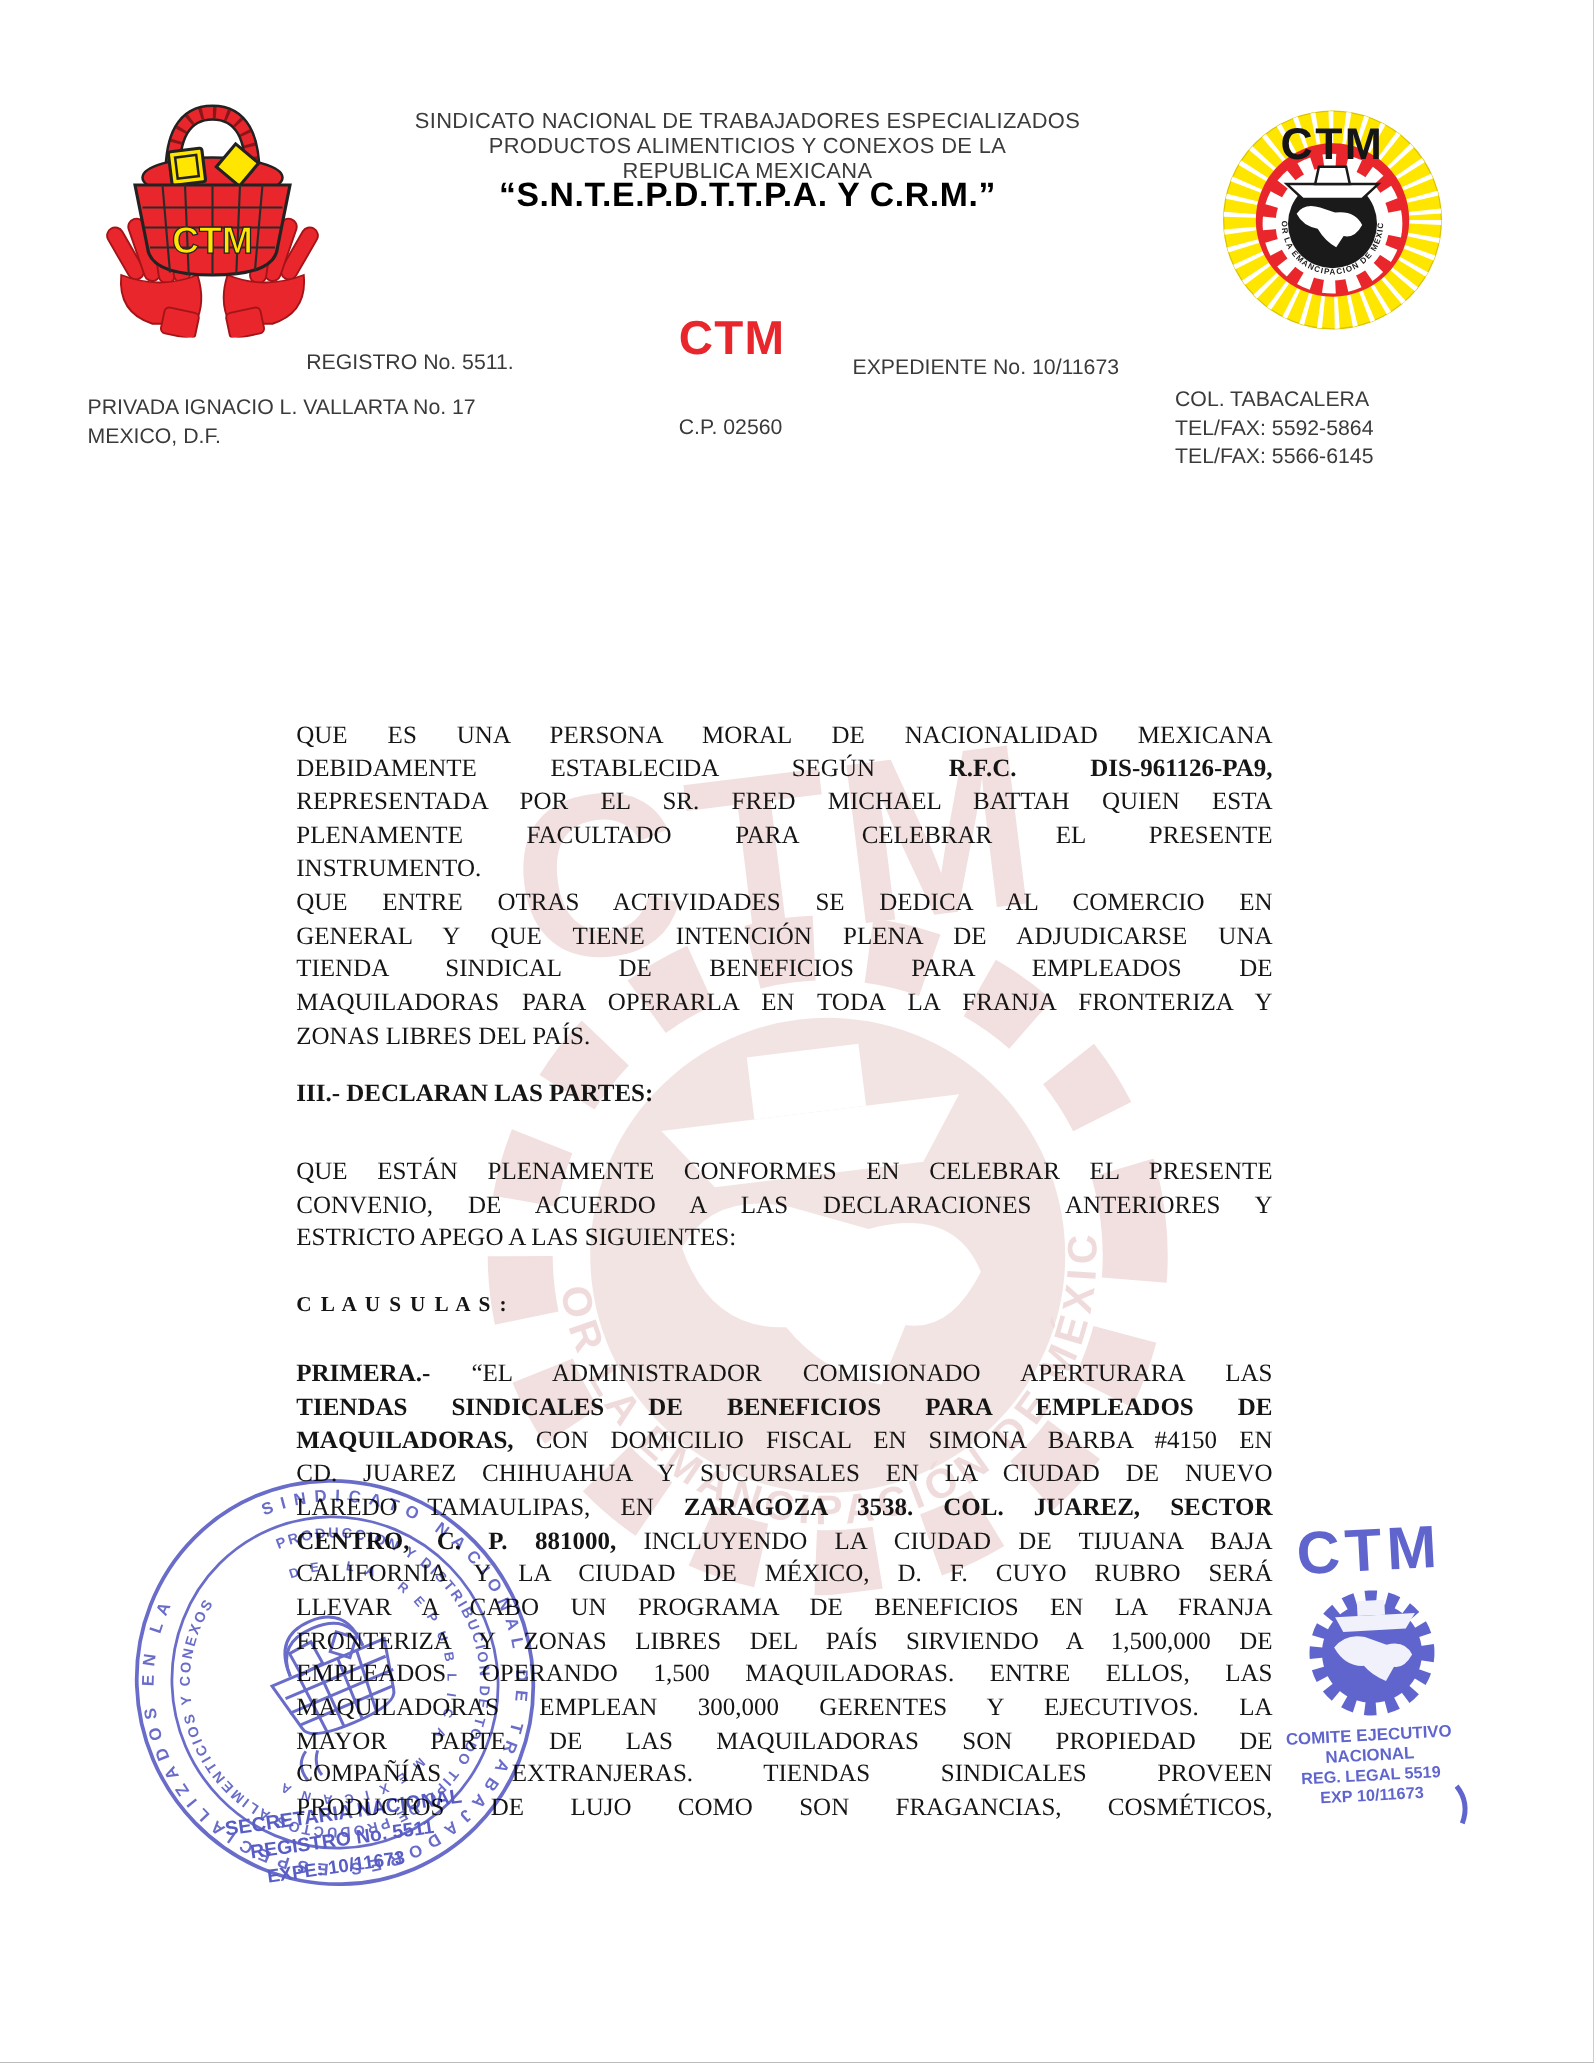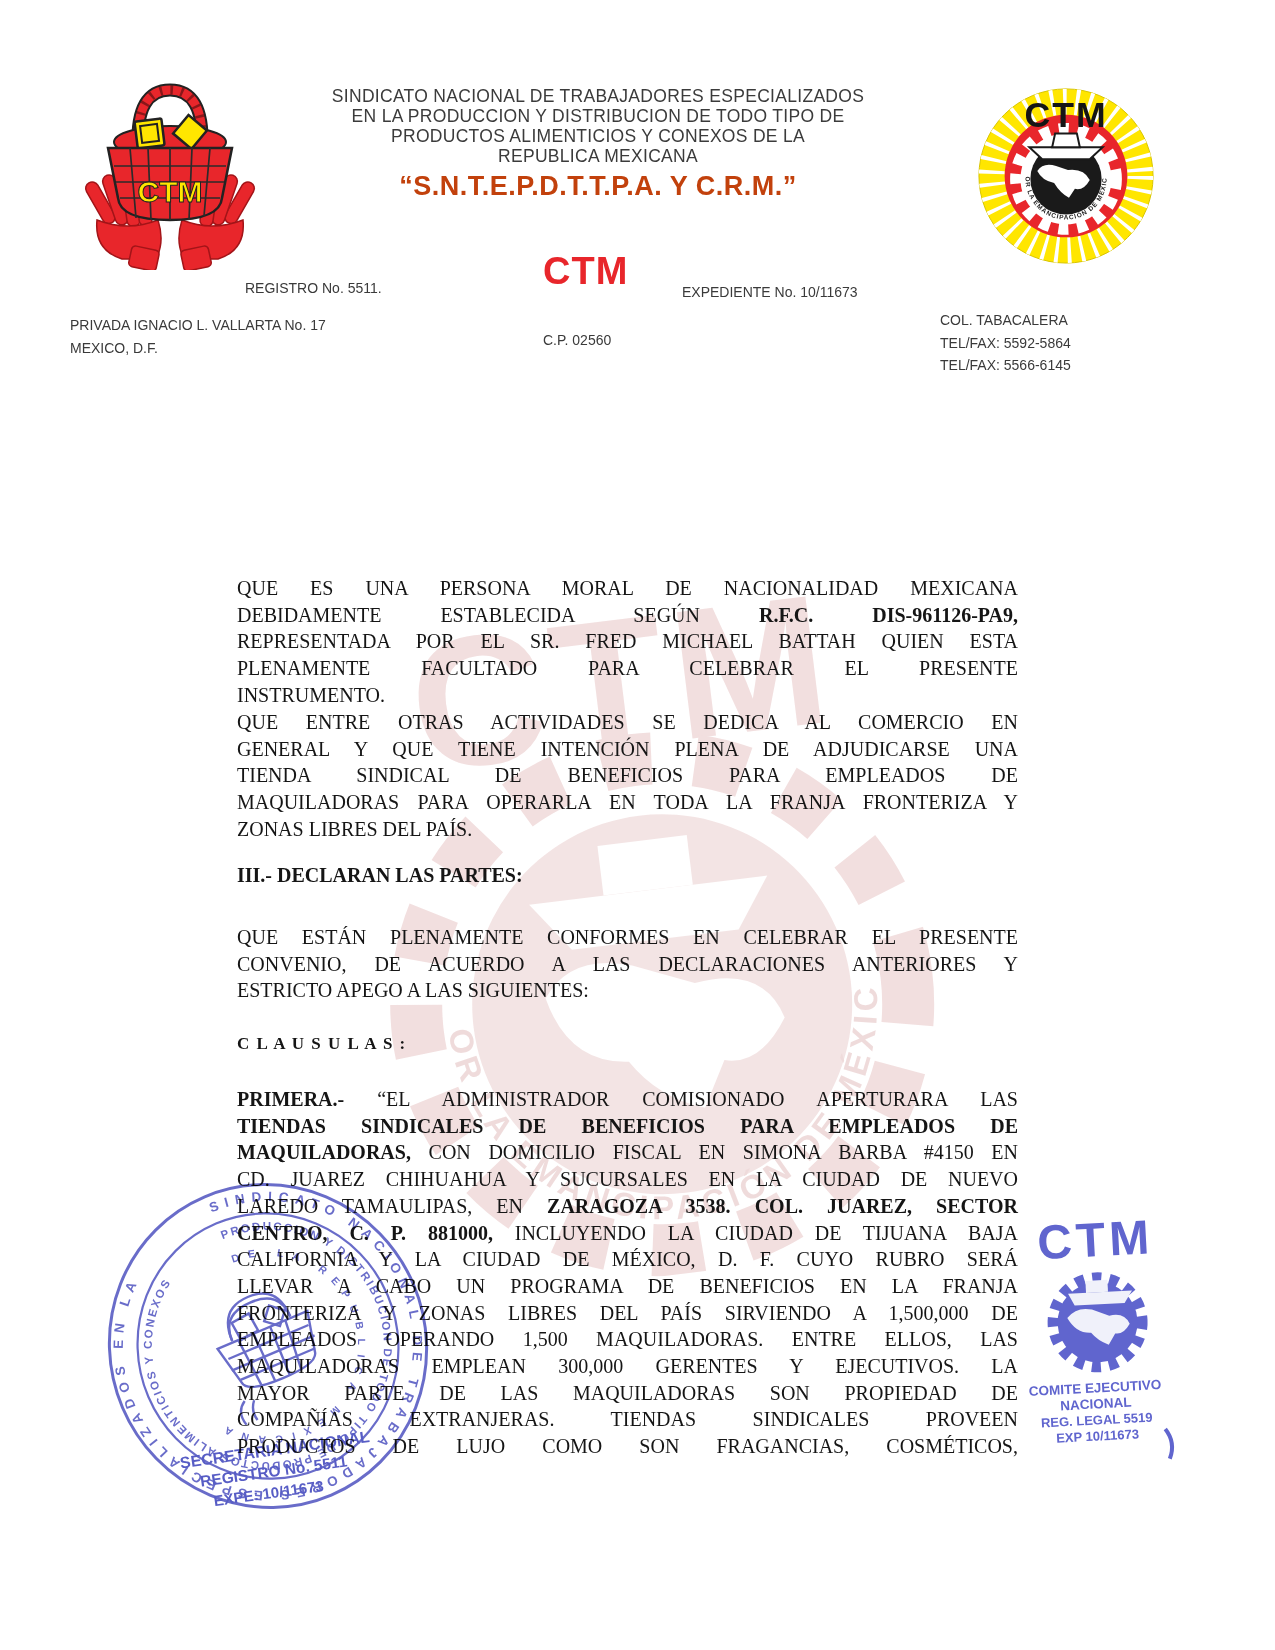--- a/index.html
+++ b/index.html
@@ -2,24 +2,24 @@
 <html><head>
 <meta charset="utf-8">
 <style>
   html,body{margin:0;padding:0;background:#888;}
   .page{position:relative;width:1275px;height:1650px;margin:0 auto;background:#ffffff;
         font-family:"Liberation Sans",sans-serif;overflow:hidden;}
 
   
   .org-block{position:absolute;left:288px;top:86px;width:620px;text-align:center;
              color:#3b3b3b;font-size:17.5px;line-height:20px;letter-spacing:.3px;}
-  .acronym{margin-top:10px;font-size:27px;font-weight:bold;color:#c2410c;letter-spacing:.5px;}
+  .acronym{font-size:27px;font-weight:bold;color:#000000;letter-spacing:.5px;}
   .left-logo{position:absolute;left:84px;top:80px;width:172px;height:190px;}
   .right-logo{position:absolute;left:972px;top:80px;width:188px;height:188px;}
-  .meta{position:absolute;font-size:14px;color:#3a3a3a;}
+  .meta{position:absolute;font-size:17px;color:#3a3a3a;}
   .ctm-red{position:absolute;left:543px;top:250px;font-size:38px;font-weight:bold;
            color:#e8262b;letter-spacing:1px;}
   .addr{line-height:23px;}
 
   
   .watermark{position:absolute;left:305px;top:535px;width:690px;height:740px;
              opacity:.40;transform:rotate(-7deg);z-index:0;pointer-events:none;}
 
   
   .doc{position:absolute;left:237px;width:781px;font-family:"Liberation Serif",serif;
@@ -69,21 +69,20 @@
     <rect x="94" y="40" width="24" height="24" fill="#ffe600" stroke="#222" stroke-width="2.5" transform="rotate(40 106 52)"></rect>
 
     <path d="M24 68 L148 68 L138 118 Q136 140 86 140 Q36 140 34 118 Z" fill="#e8262b" stroke="#222" stroke-width="2.5"></path>
     <path d="M30 86 H142 M32 102 H140 M36 118 H136" stroke="#2b2b2b" stroke-width="1.7" fill="none"></path>
     <path d="M46 68 L52 138 M64 68 L67 140 M86 68 L86 140 M108 68 L105 140 M126 68 L120 136" stroke="#2b2b2b" stroke-width="1.7" fill="none"></path>
     <text x="86" y="122" text-anchor="middle" font-family="Liberation Sans, sans-serif" font-size="30" font-weight="bold" fill="#ffe600" stroke="#222" stroke-width="1">CTM</text>
   </svg>
 
   <div class="org-block">
     <div>SINDICATO NACIONAL DE TRABAJADORES ESPECIALIZADOS</div>
-    <div>EN LA PRODUCCION Y DISTRIBUCION DE TODO TIPO DE</div>
     <div>PRODUCTOS ALIMENTICIOS Y CONEXOS DE LA</div>
     <div>REPUBLICA MEXICANA</div>
     <div class="acronym">“S.N.T.E.P.D.T.T.P.A. Y C.R.M.”</div>
   </div>
 
   <svg class="right-logo" viewBox="0 0 190 190">
     <circle cx="95" cy="97" r="88" fill="#ffe600" stroke="#d8c400" stroke-width="1"></circle>
     <circle cx="95" cy="97" r="75" fill="none" stroke="#ffffff" stroke-width="26" stroke-dasharray="3.5 9"></circle>
     <circle cx="95" cy="97" r="62" fill="#e8262b"></circle>
     <circle cx="95" cy="100" r="50" fill="none" stroke="#ffffff" stroke-width="13" stroke-dasharray="10 9"></circle>

